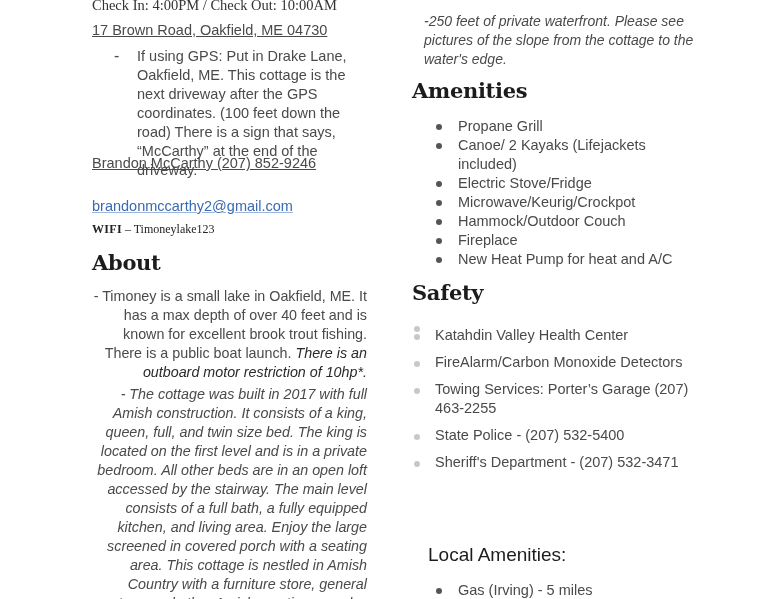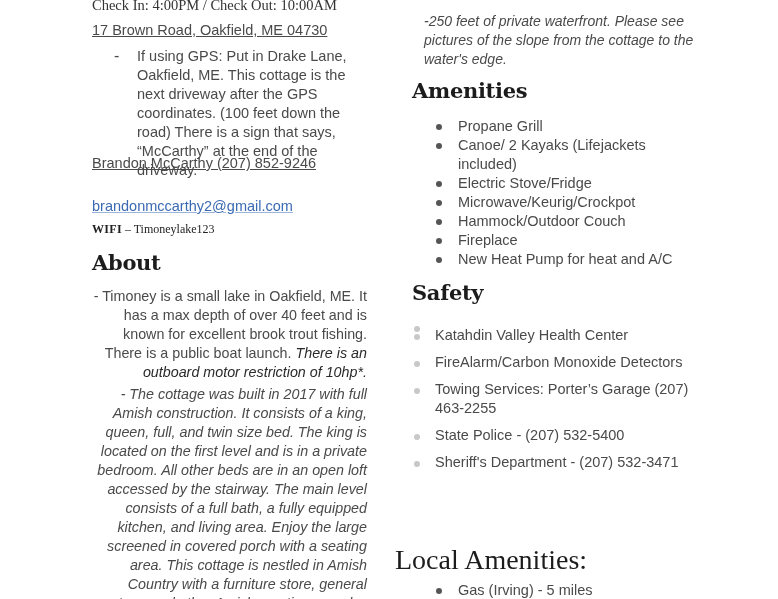--- a/index.html
+++ b/index.html
@@ -32,23 +32,23 @@
 
     .heading {
       position: absolute;
       font-family: "DejaVu Serif", "Liberation Serif", serif;
       font-weight: bold; font-size: 21px; color: #1c1c1c; letter-spacing: -0.3px;
     }
     .h-about { left: 92px; top: 250px; }
     .h-amen { left: 412px; top: 78px; }
     .h-safety { left: 412px; top: 280px; }
     .h-local {
-      position: absolute; left: 395px; top: 544px;
-      font-family: Liberation Serif, serif;
-      font-size: 28px; color: #1c1c1c; font-weight: normal;
+      position: absolute; left: 428px; top: 544px;
+      font-family: Liberation Sans, sans-serif;
+      font-size: 19px; color: #1c1c1c; font-weight: normal;
     }
 
     .para { position: absolute; left: 92px; width: 275px; font-size: 14.3px; line-height: 19px; text-align: right; }
     .p1 { top: 287px; }
     .p1 i { color: #2a2a2a; }
     .p2 { top: 385px; font-style: italic; }
 
     .p-water { position: absolute; left: 412px; top: 12px; width: 270px; font-size: 14px; line-height: 19px; font-style: italic; margin-left: 12px; }
 
     .bullets { position: absolute; left: 436px; margin: 0; padding: 0; list-style: none; }

